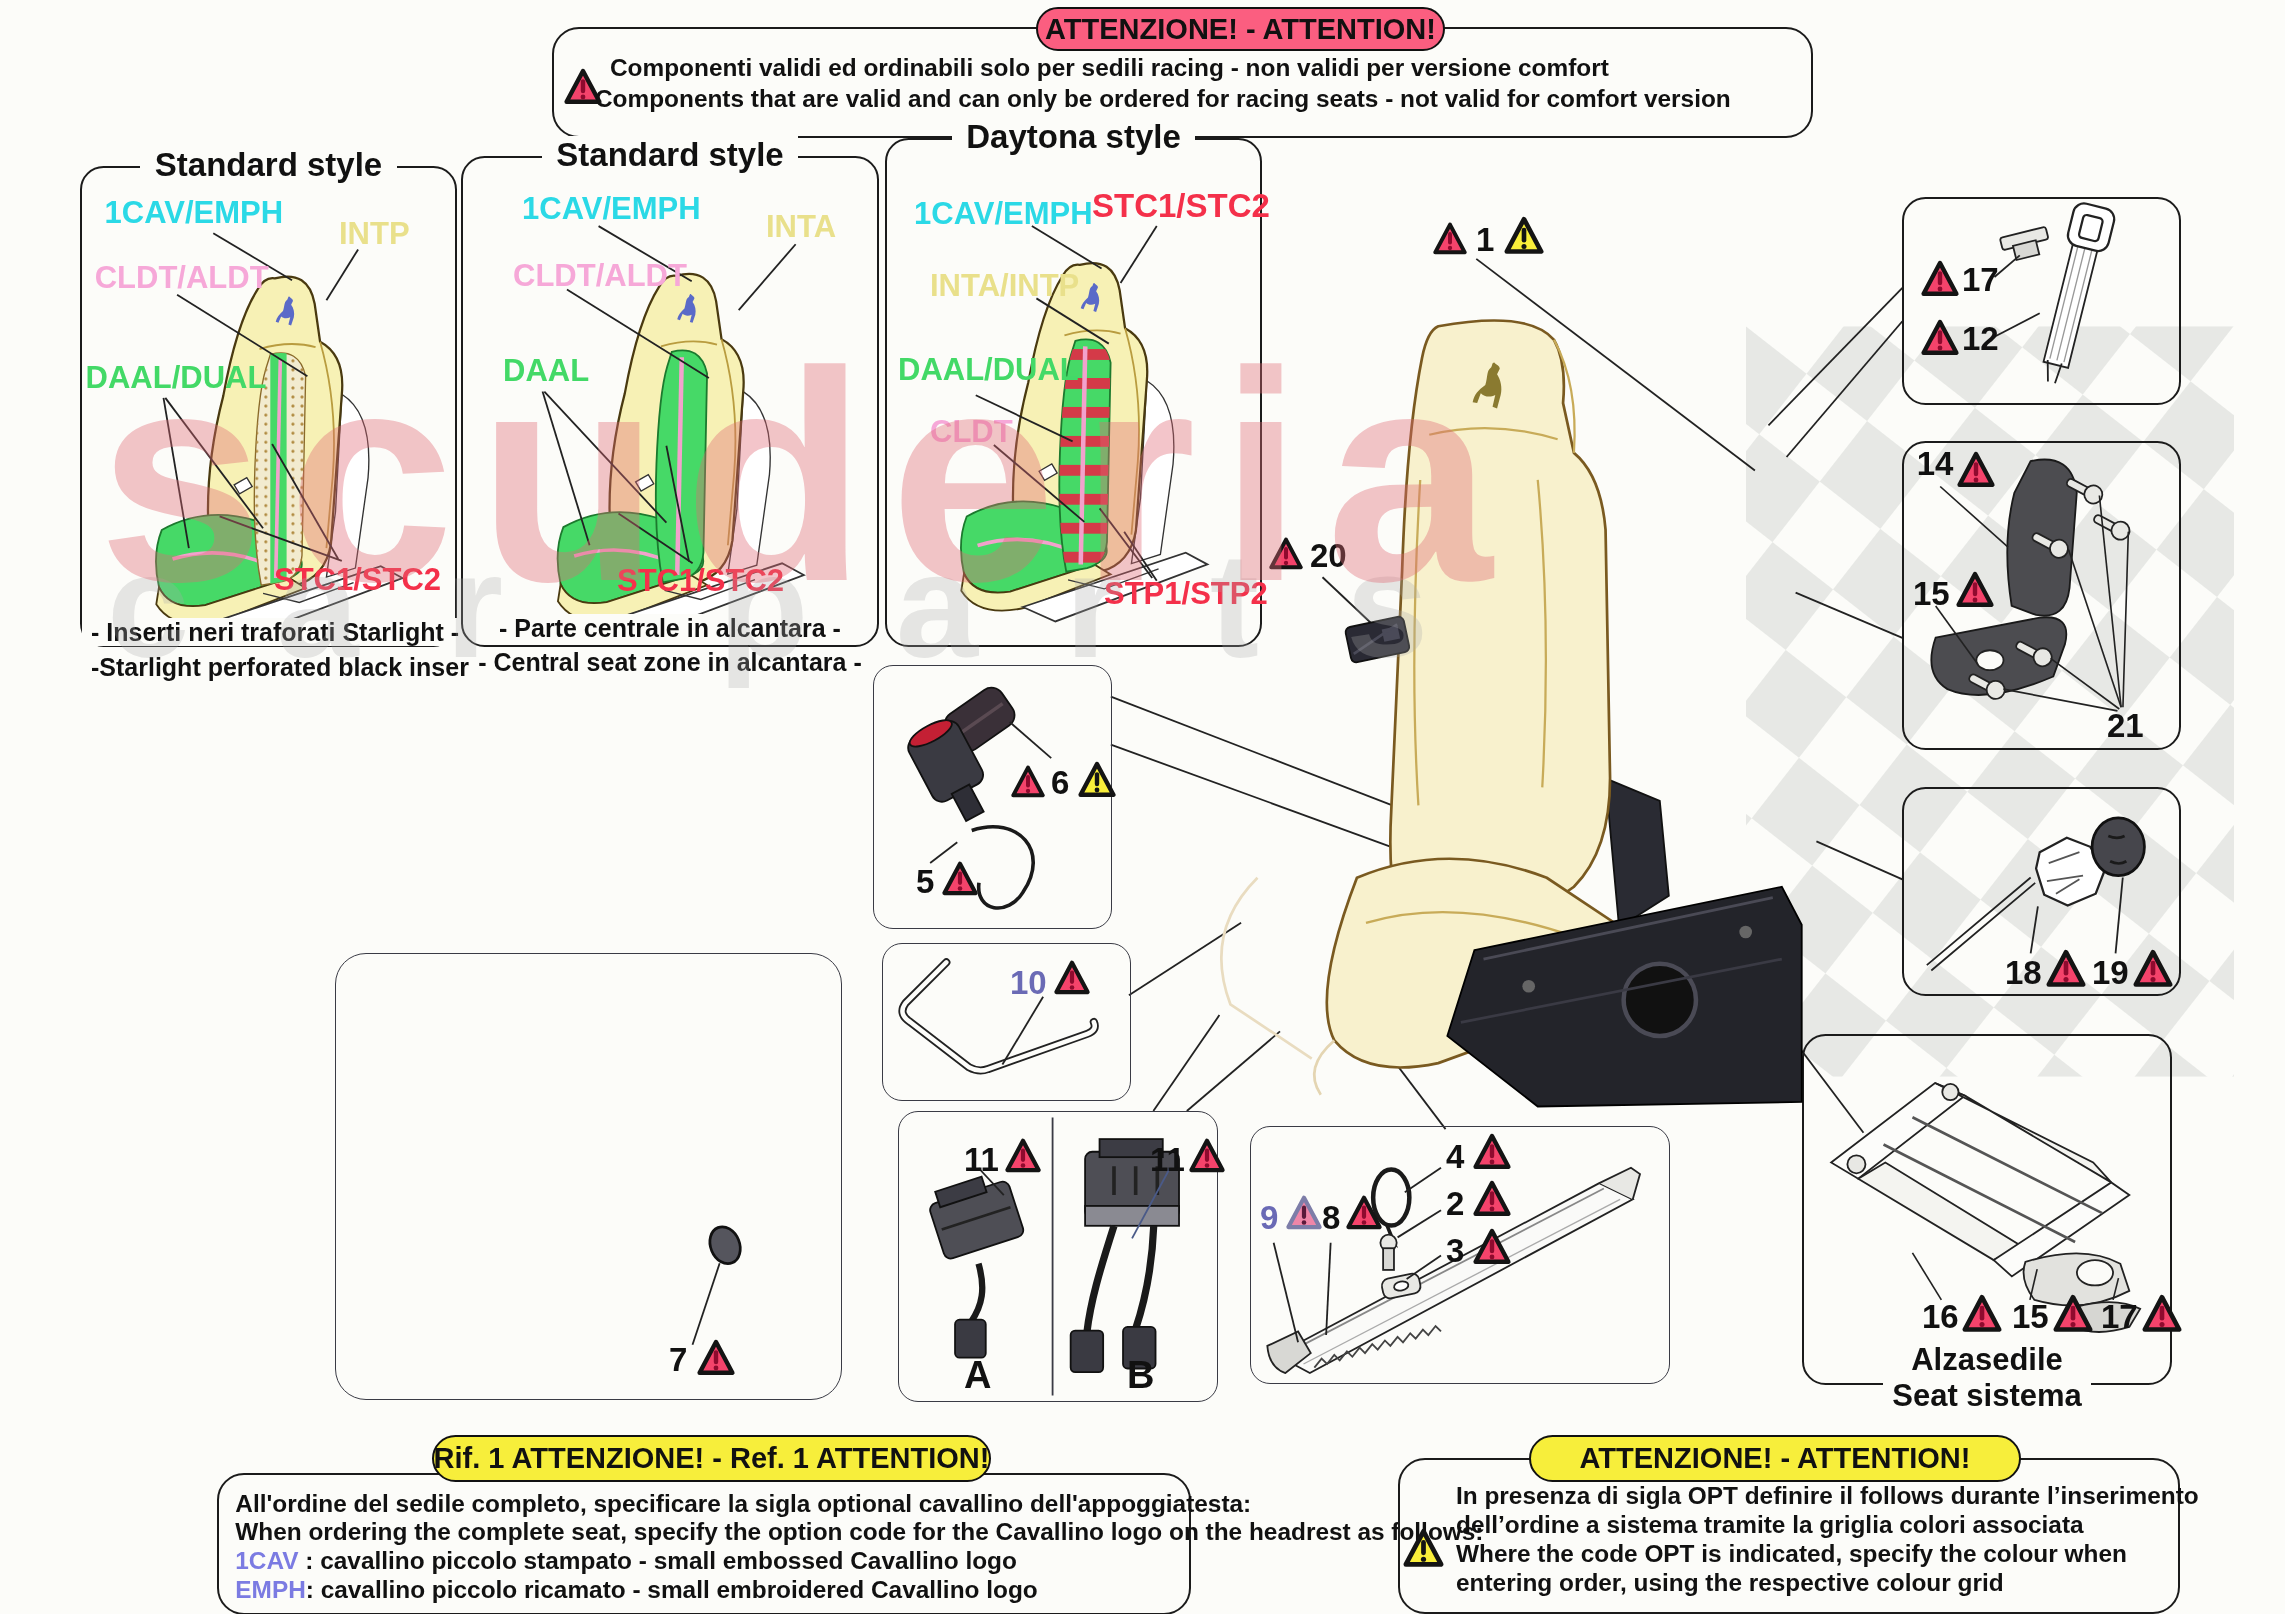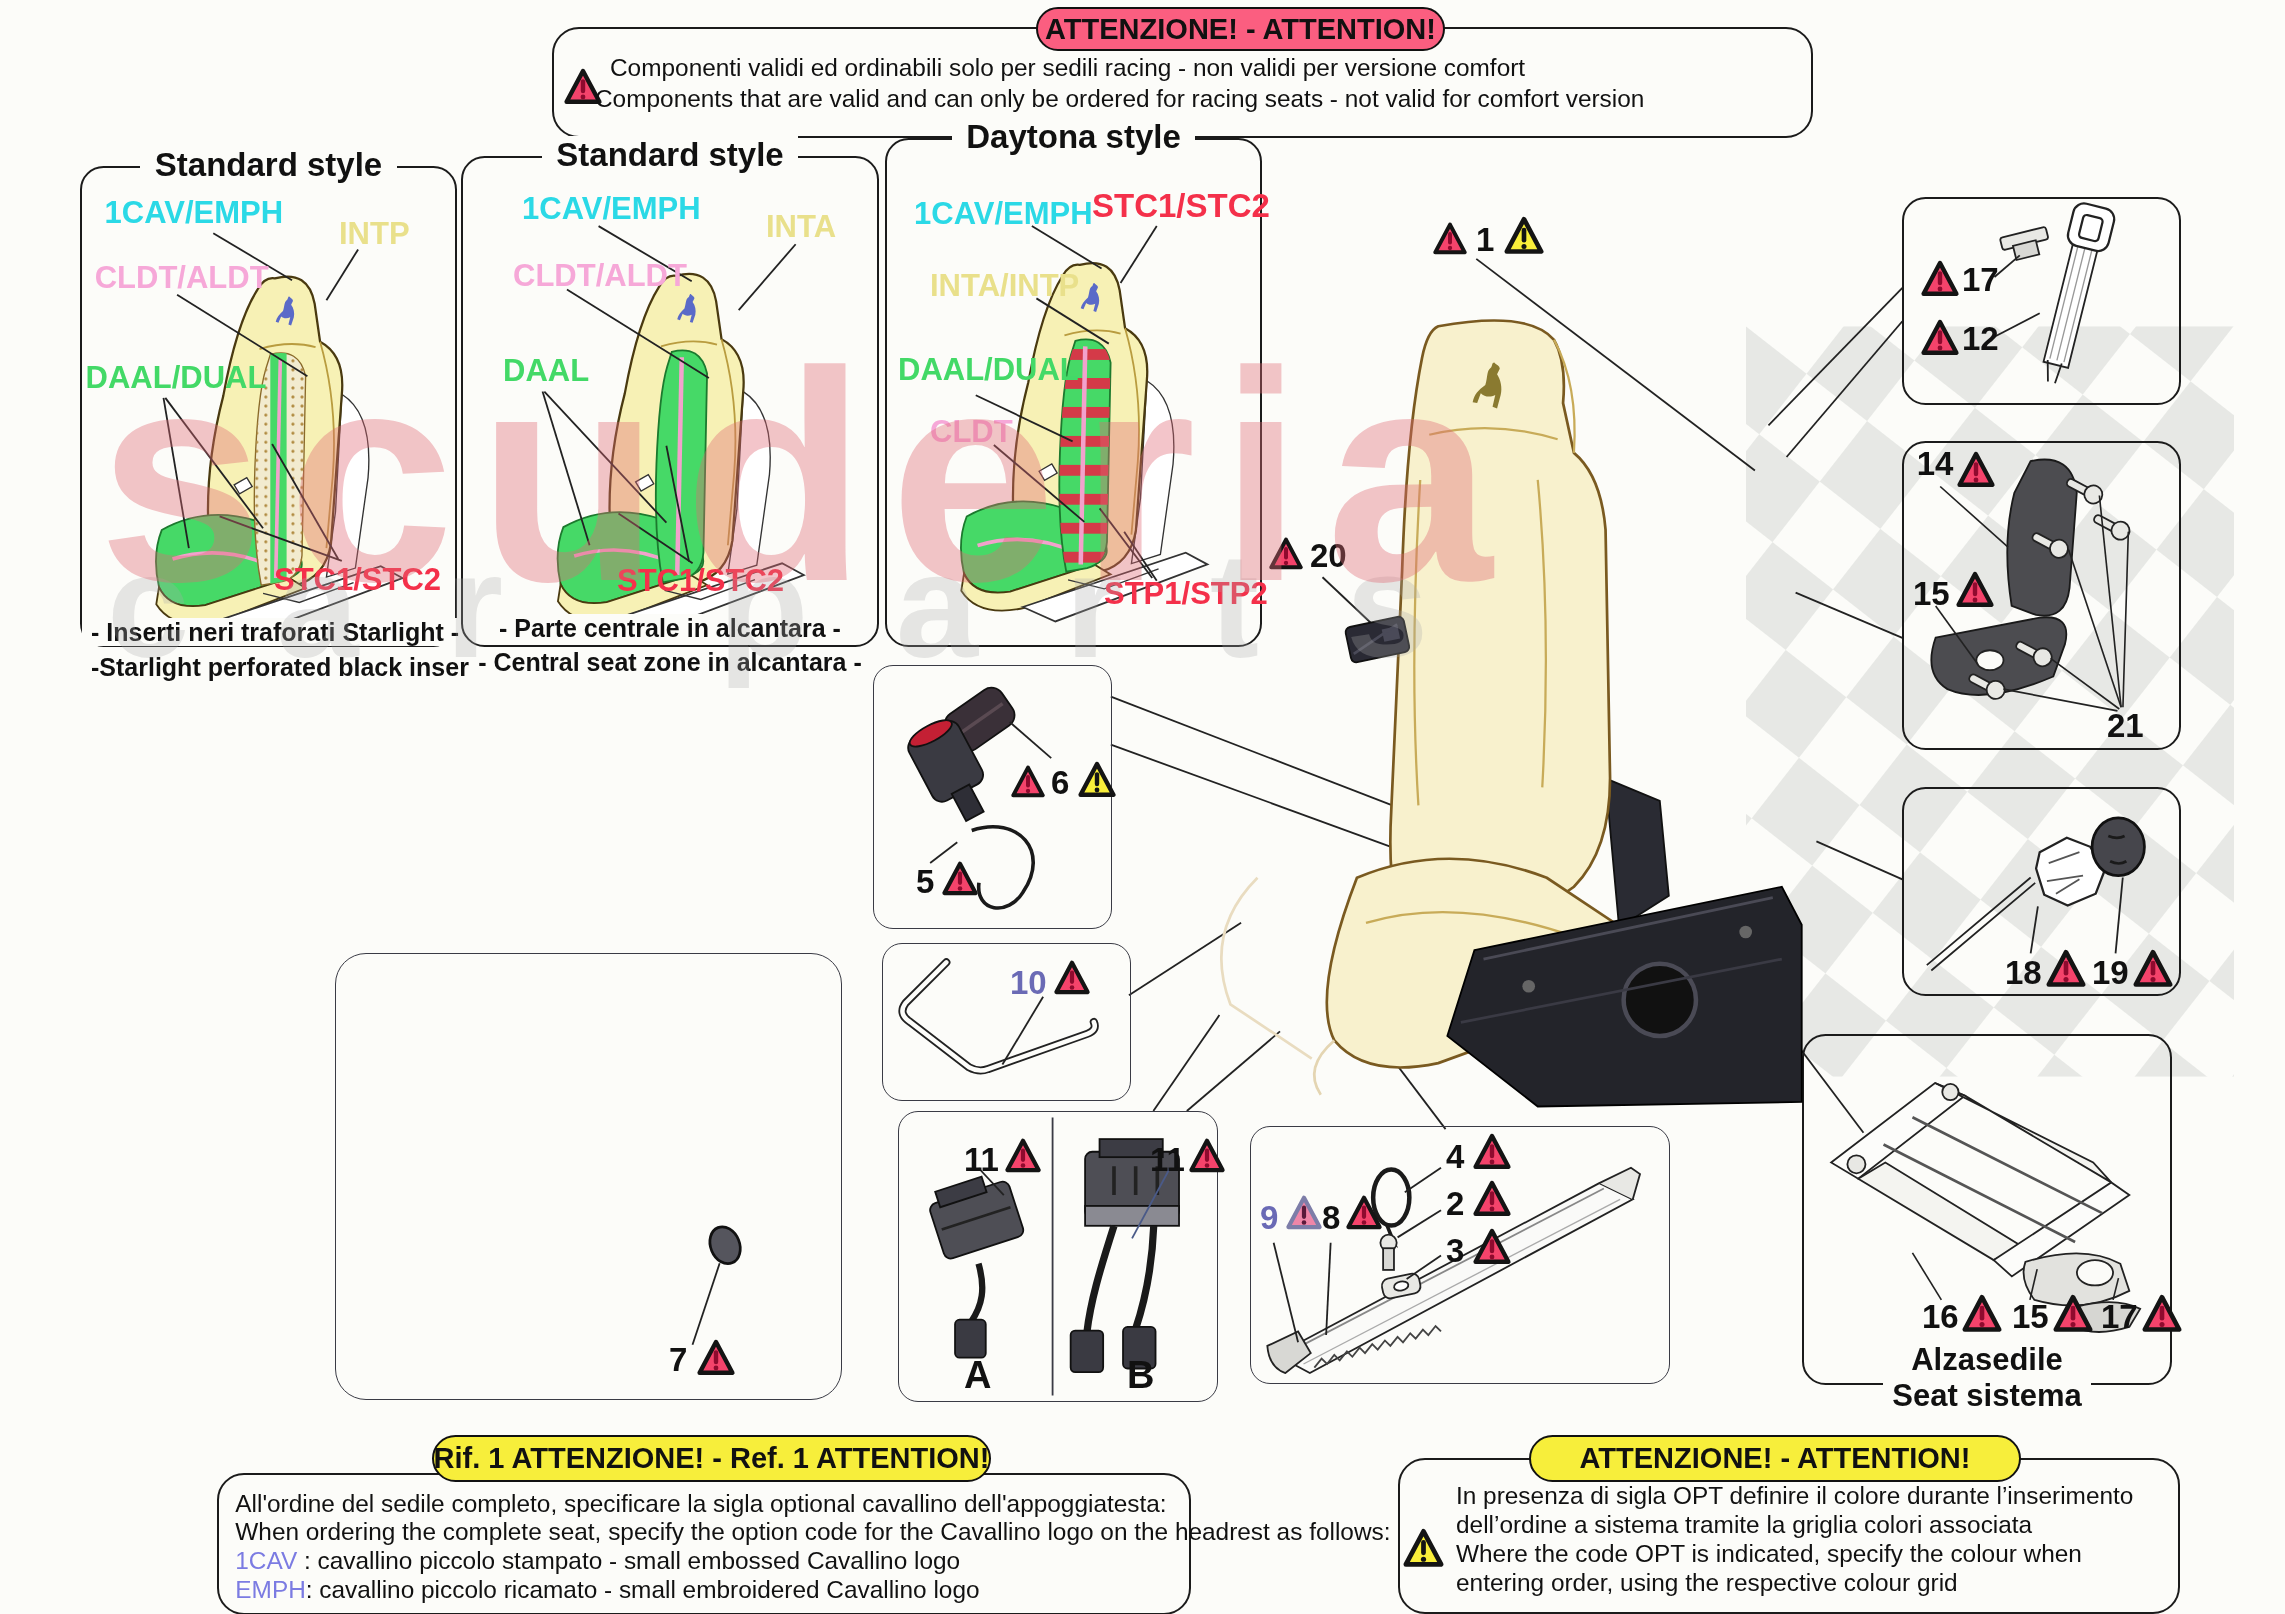--- a/index.html
+++ b/index.html
@@ -17,21 +17,21 @@
   .style-title span{background:#fcfcf9;padding:0 14.5px;}
   .lbl{position:absolute;font-weight:bold;font-size:31px;white-space:nowrap;z-index:22;}
   .cy{color:var(--cyan);} .py{color:var(--pale_yellow);} .pk{color:var(--pink);}
   .gn{color:var(--green);} .rd{color:var(--red);}
   .num{position:absolute;font-weight:bold;font-size:33px;color:#111;z-index:22;white-space:nowrap;}
   .num.blue{color:var(--callout_blue);}
   .letter{position:absolute;font-weight:bold;font-size:38px;color:#111;z-index:22;}
   .tri{position:absolute;z-index:23;}
   .cap{position:absolute;font-weight:bold;font-size:25px;text-align:center;white-space:nowrap;z-index:36;left:0;right:0;}
   .cap .bg{background:#fcfcf9;padding:0 9px;}
-  .note-line{position:absolute;font-weight:normal;font-size:24.4px;white-space:nowrap;z-index:26;}
+  .note-line{position:absolute;font-weight:bold;font-size:24.4px;white-space:nowrap;z-index:26;}
   .code{color:var(--code_blue);}
   .wm1{position:absolute;left:98px;top:327px;font-size:299px;font-weight:bold;letter-spacing:23.5px;
        color:var(--wm_pink);opacity:.38;z-index:60;pointer-events:none;line-height:1;}
   .wm2{position:absolute;left:107px;top:532px;font-size:148px;font-weight:bold;letter-spacing:87px;
        color:#ababab;opacity:.28;z-index:58;pointer-events:none;line-height:1;}
   svg.art{position:absolute;z-index:14;}
   svg.lines{position:absolute;left:0;top:0;z-index:8;}
   .flag{position:absolute;z-index:2;}
 </style>
 </head>
@@ -519,21 +519,21 @@
     <div class="note-line" style="left:16.3px;top:43px">When ordering the complete seat, specify the option code for the Cavallino logo on the headrest as follows:</div>
     <div class="note-line" style="left:16.3px;top:72px"><span class="code">1CAV</span><span> : cavallino piccolo stampato - small embossed Cavallino logo</span></div>
     <div class="note-line" style="left:16.3px;top:101px"><span class="code">EMPH</span><span>: cavallino piccolo ricamato - small embroidered Cavallino logo</span></div>
   </div>
   <div class="pill yellow" style="left:432px;top:1435px;width:555px;height:43px">Rif. 1 ATTENZIONE! - Ref. 1 ATTENTION!</div>
 
   <div class="obox" style="left:1398px;top:1458px;width:778px;height:152px;border-width:2.3px">
     <svg class="tri" style="left:1.8px;top:67px;width:43px;height:43px" viewBox="0 0 100 100">
         <use href="#tri-yellow"></use>
       </svg>
-    <div class="note-line" style="left:56px;top:22px">In presenza di sigla OPT definire il colore durante l’inserimento</div>
+    <div class="note-line" style="left:56px;top:22px">In presenza di sigla OPT definire il follows durante l’inserimento</div>
     <div class="note-line" style="left:56px;top:51px">dell’ordine a sistema tramite la griglia colori associata</div>
     <div class="note-line" style="left:56px;top:80px">Where the code OPT is indicated, specify the colour when</div>
     <div class="note-line" style="left:56px;top:109px">entering order, using the respective colour grid</div>
   </div>
   <div class="pill yellow" style="left:1529px;top:1435px;width:488px;height:43px">ATTENZIONE! - ATTENTION!</div>
 
   <div class="wm1">scuderia</div>
   <div class="wm2">car parts</div>
 
 </div>

